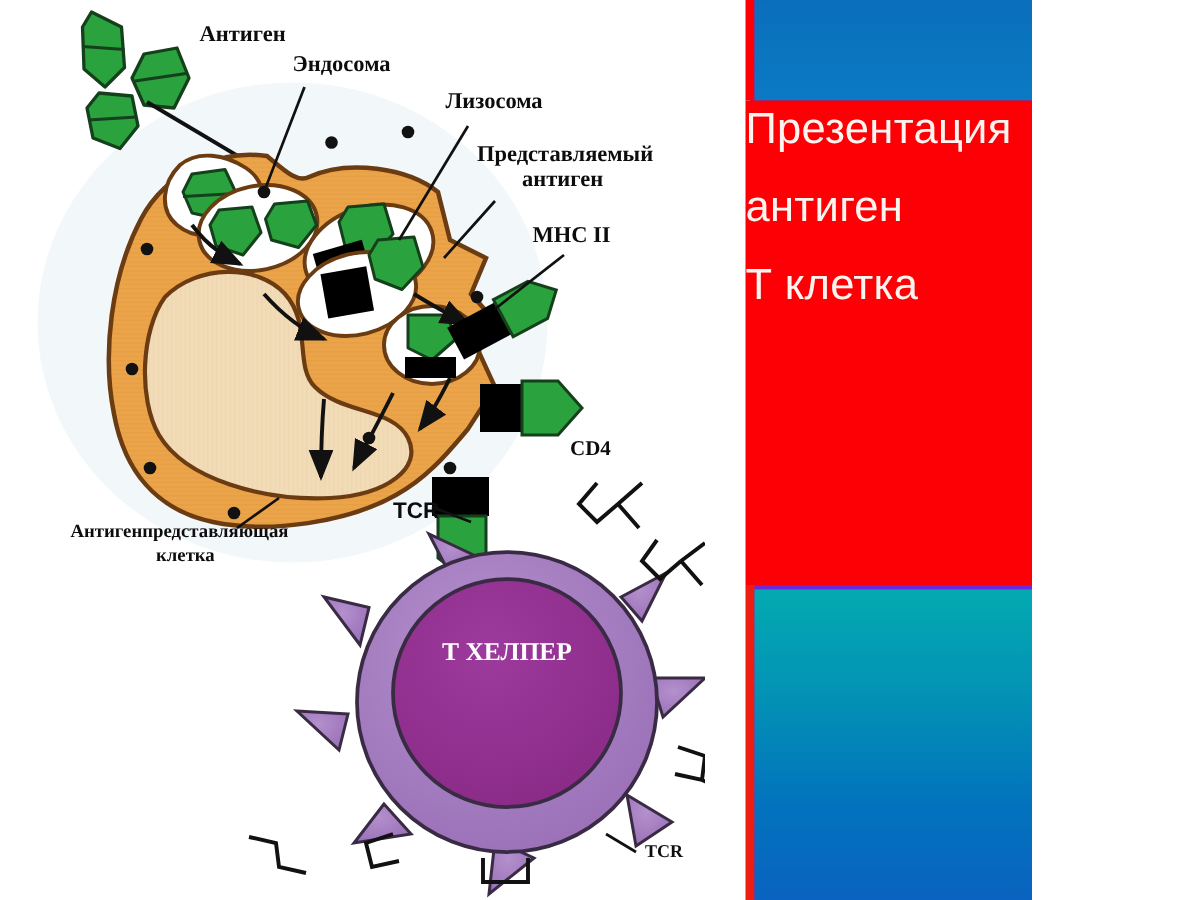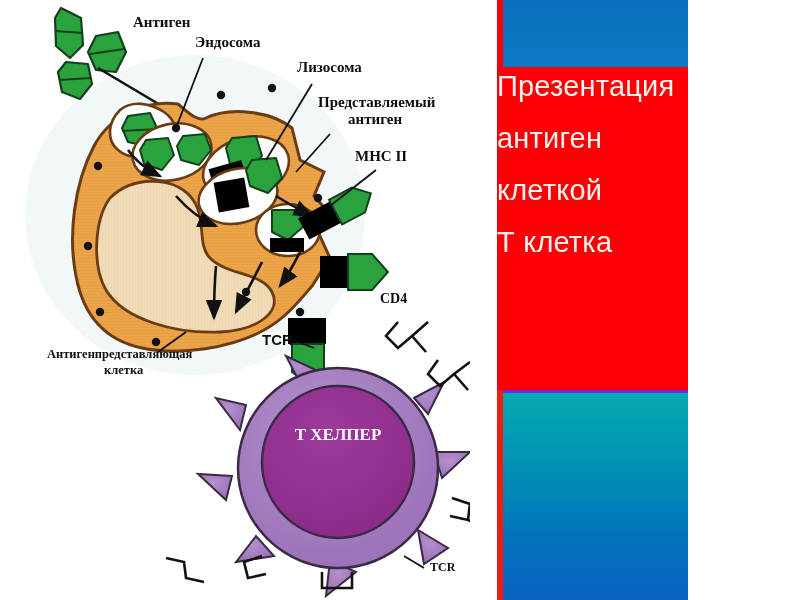--- a/index.html
+++ b/index.html
@@ -252,21 +252,20 @@
 
   <div id="panel-blue-top">
     <div class="seam"></div>
   </div>
 
   <div id="panel-red"></div>
 
   <div id="title-text">
     <span class="ln">Презентация</span>
     <span class="ln">антиген</span>
-    <span class="ln">клеткой</span>
     <span class="ln">Т клетка</span>
   </div>
 
   <div id="strip-red-bottom"></div>
 
   <div id="panel-blue-bottom">
     <div class="seam"></div>
   </div>
 
 </div>

